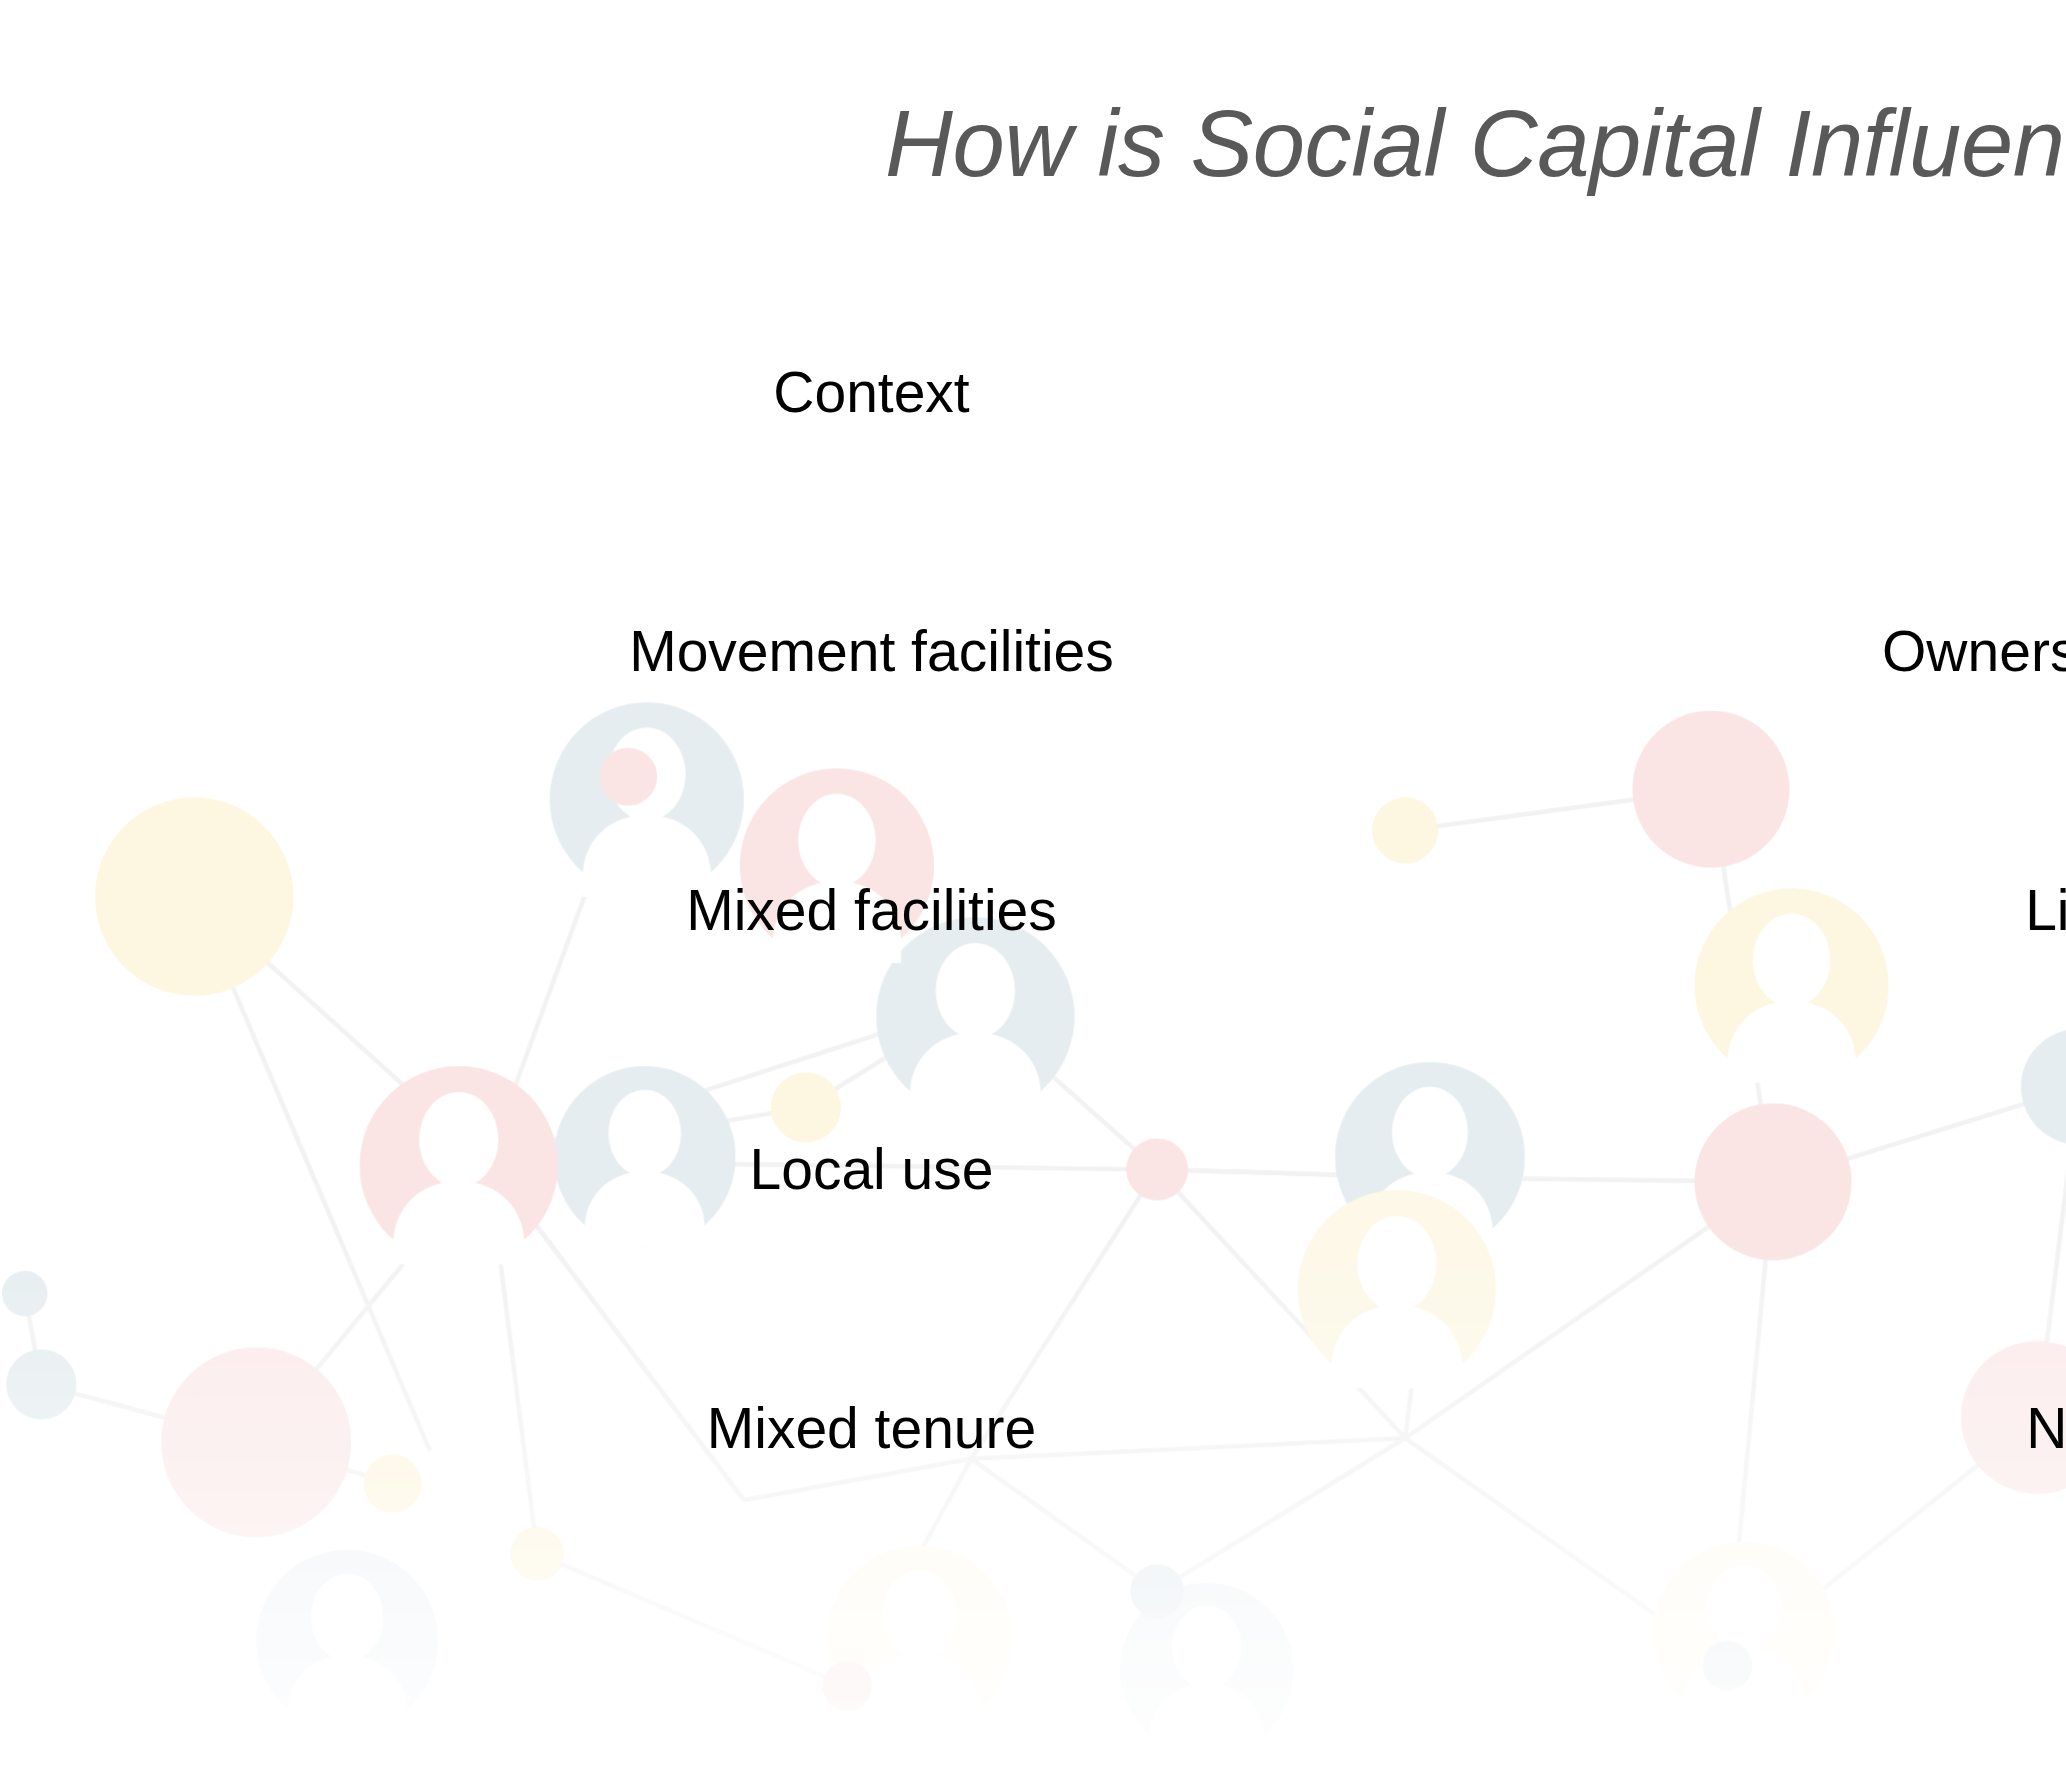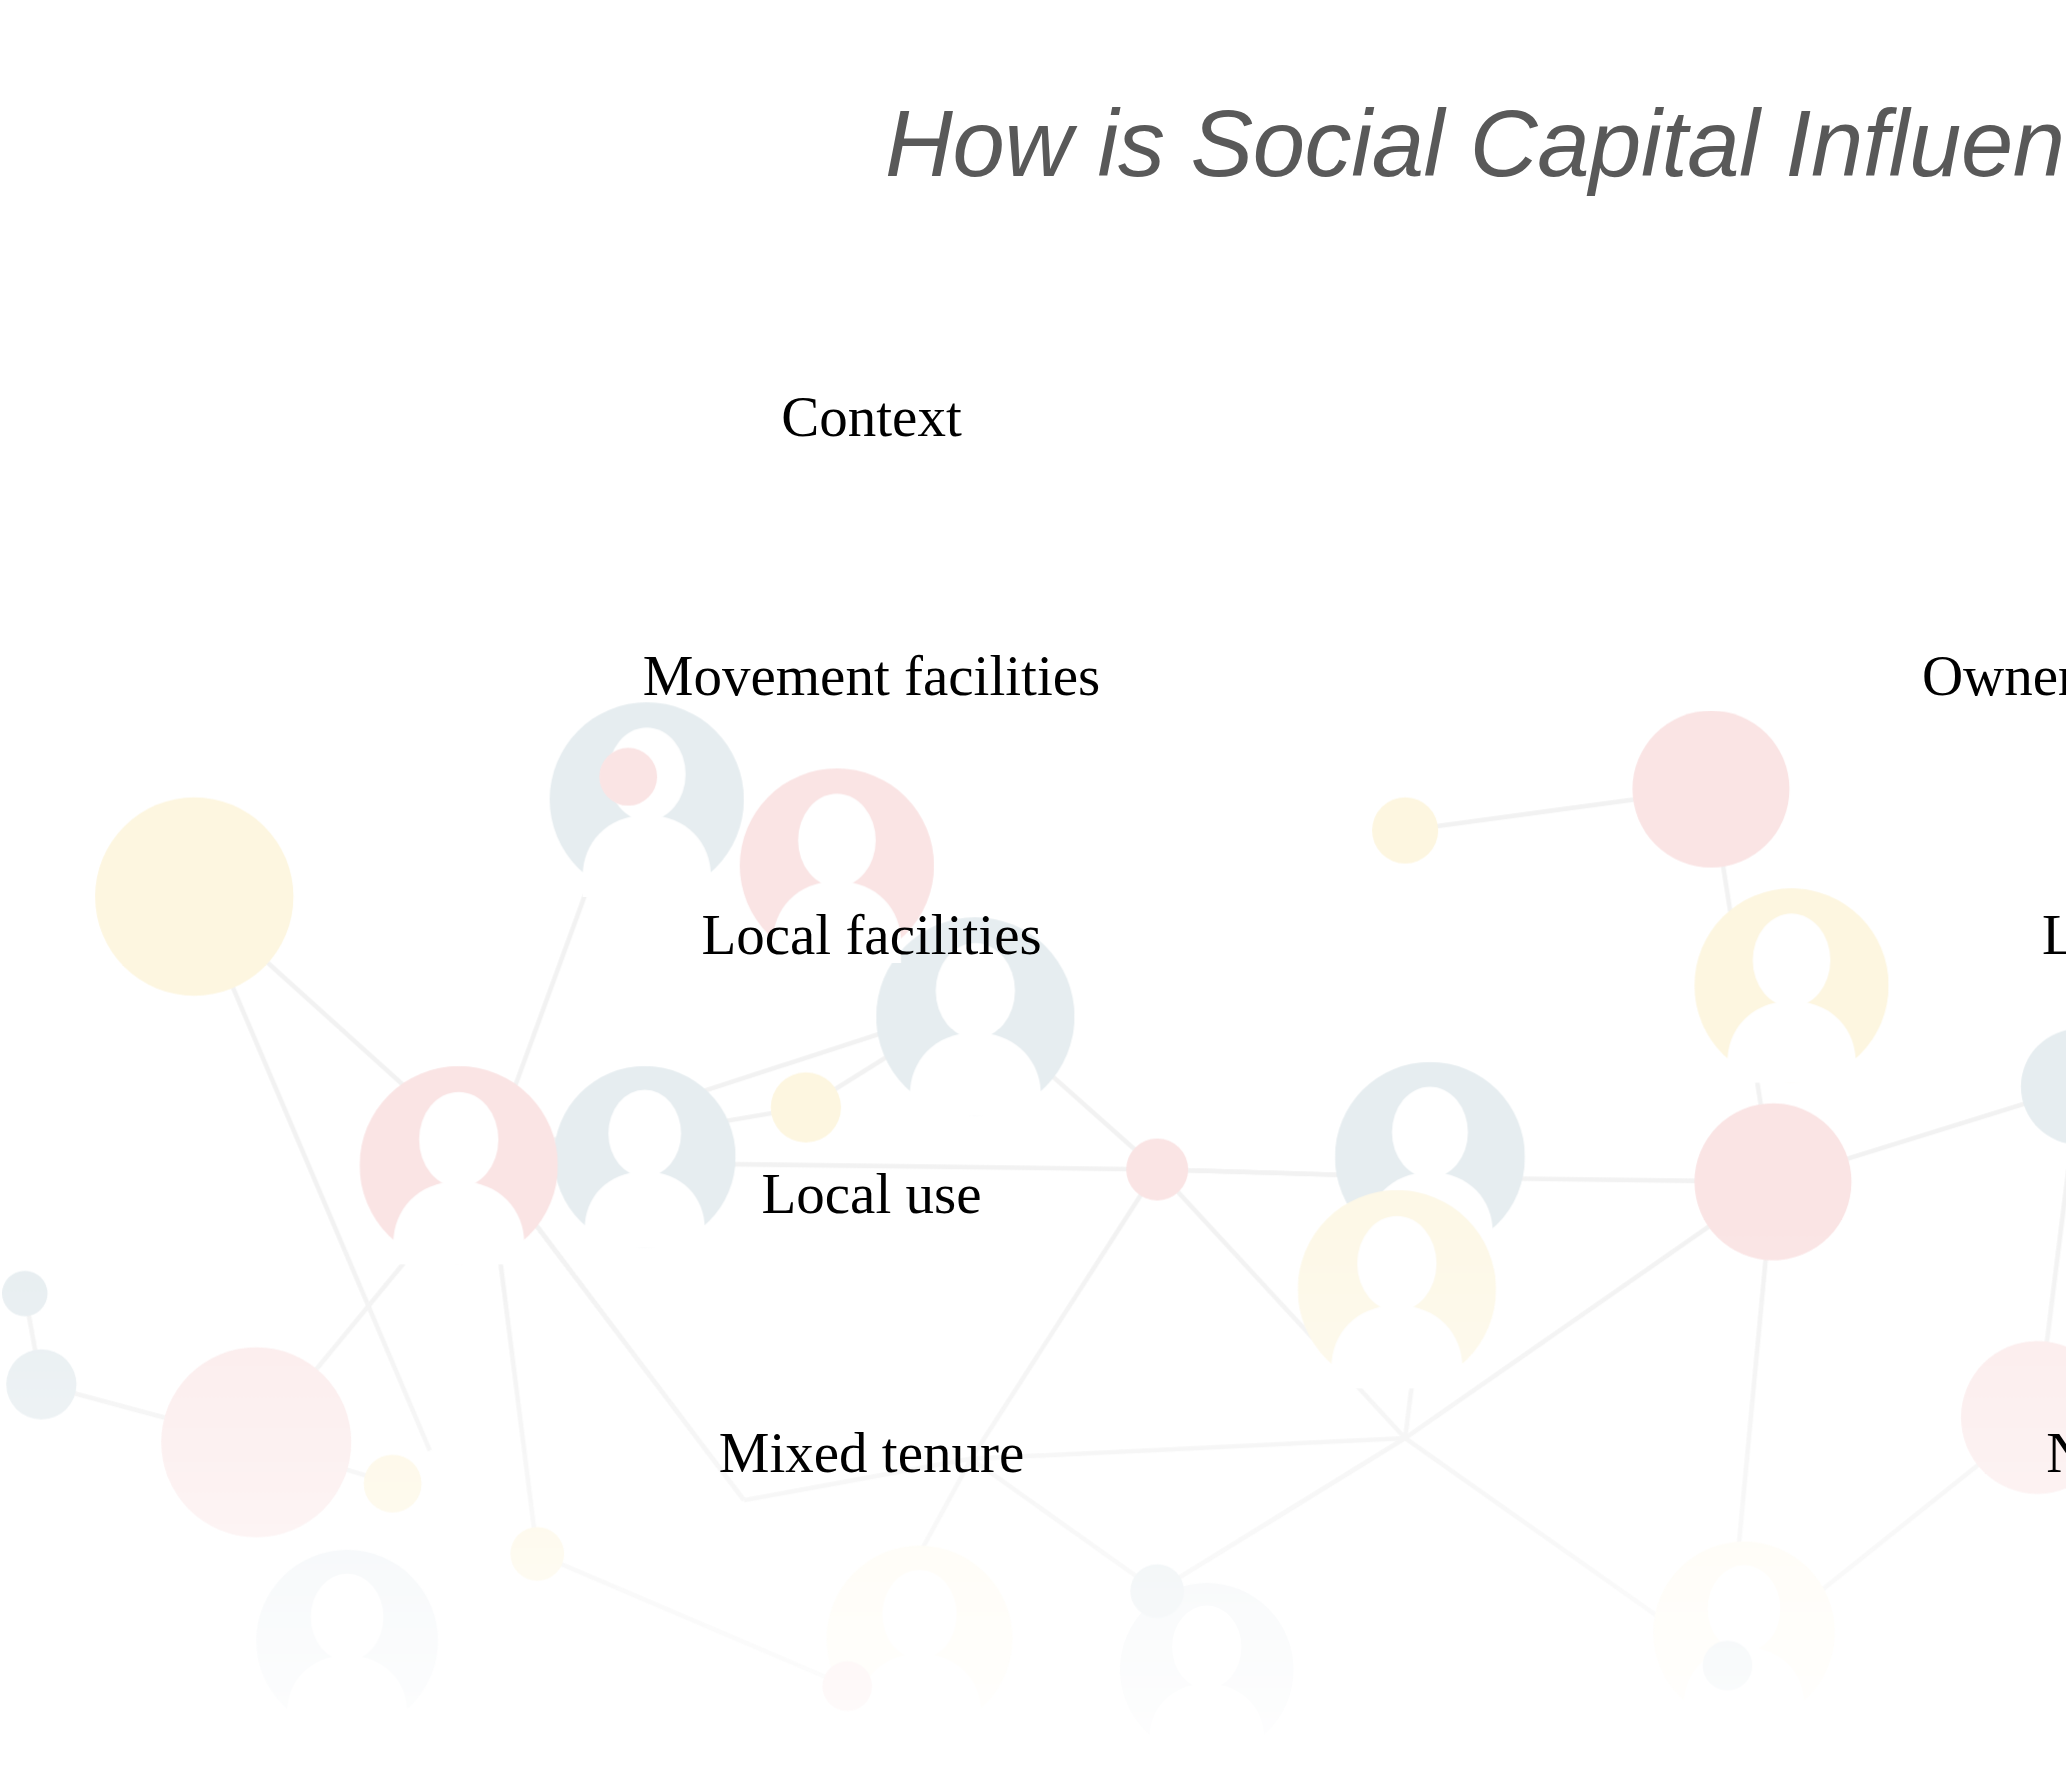--- a/index.html
+++ b/index.html
@@ -55,23 +55,22 @@
     line-height: 1.05;
     font-style: italic;
     font-weight: 400;
     color: #595959;
     letter-spacing: -0.4px;
     white-space: nowrap;
   }
 
   .column {
     position: absolute;
-    top: 388px;
+    top: 364px;
     width: 1281px;
-    font-family: Liberation Serif, serif;
   }
   #column-left  { left: 231px; }
   #column-right { left: 1636px; }
 
   .list-item {
     height: 259px;
     text-align: center;
     font-size: 57px;
     line-height: 1;
     font-weight: 400;
@@ -222,21 +221,21 @@
     <div id="slide-title">How is Social Capital Influenced?</div>
 
     <div class="column" id="column-left">
       <div class="list-item">
         <span>Context</span>
       </div>
       <div class="list-item">
         <span>Movement facilities</span>
       </div>
       <div class="list-item">
-        <span>Local facilities</span>
+        <span>Mixed facilities</span>
       </div>
       <div class="list-item">
         <span>Local use</span>
       </div>
       <div class="list-item">
         <span>Mixed tenure</span>
       </div>
     </div>
 
     <div class="column" id="column-right">

